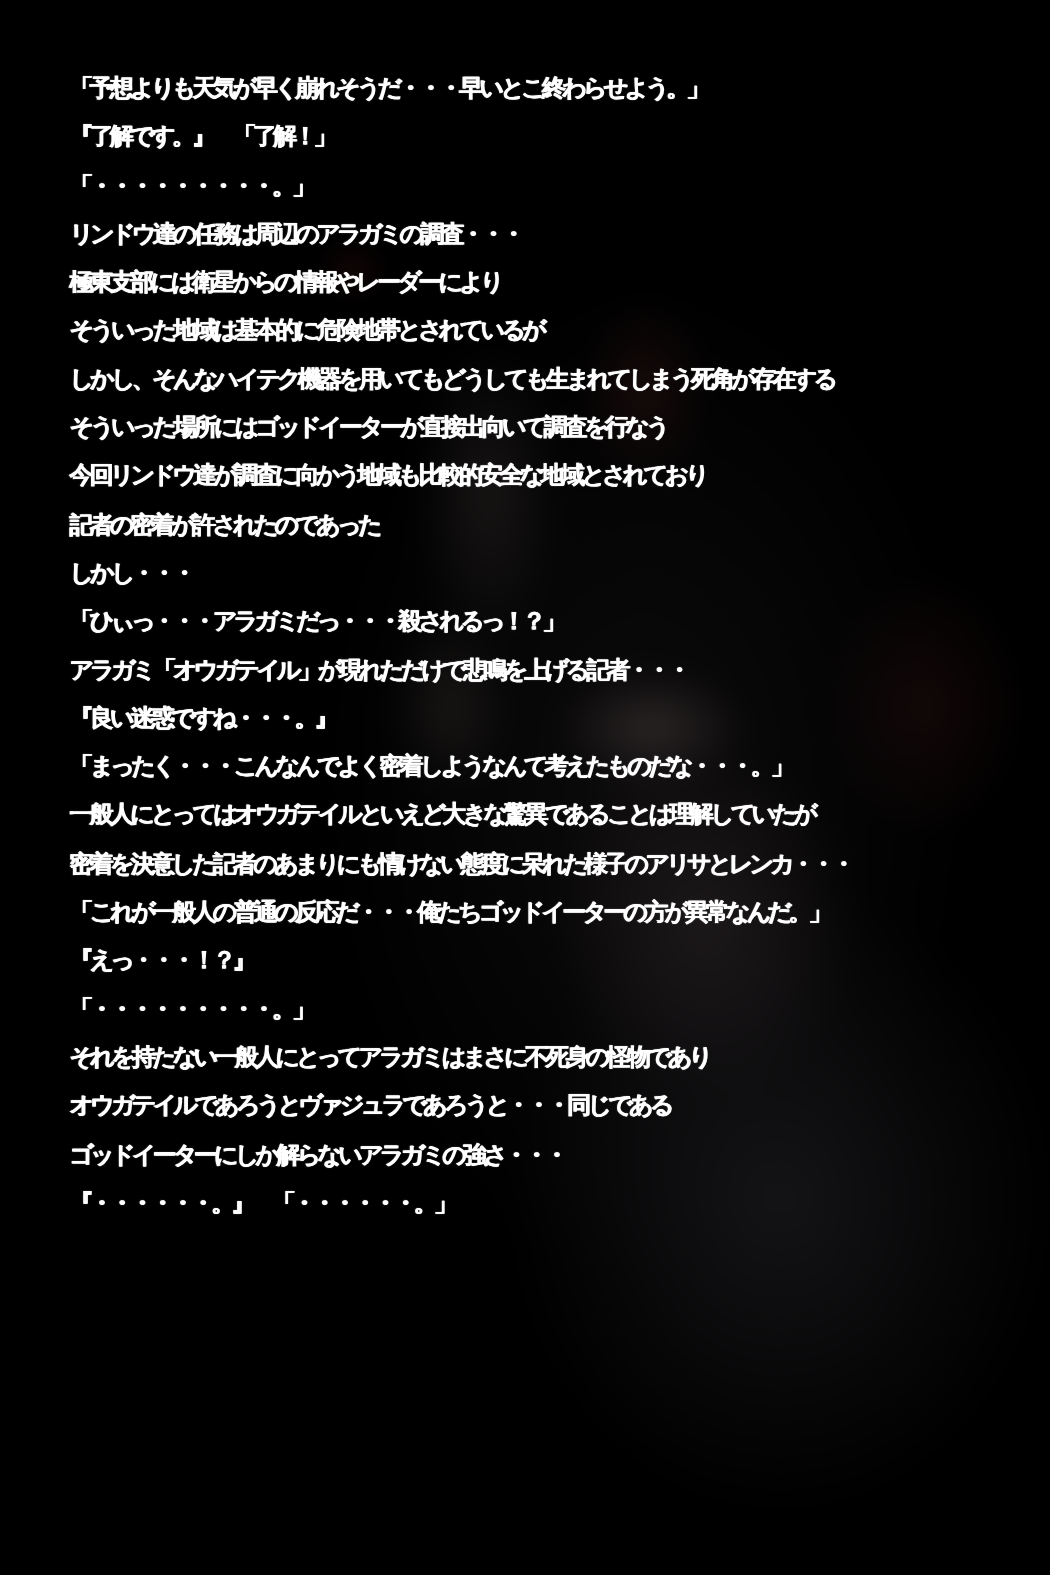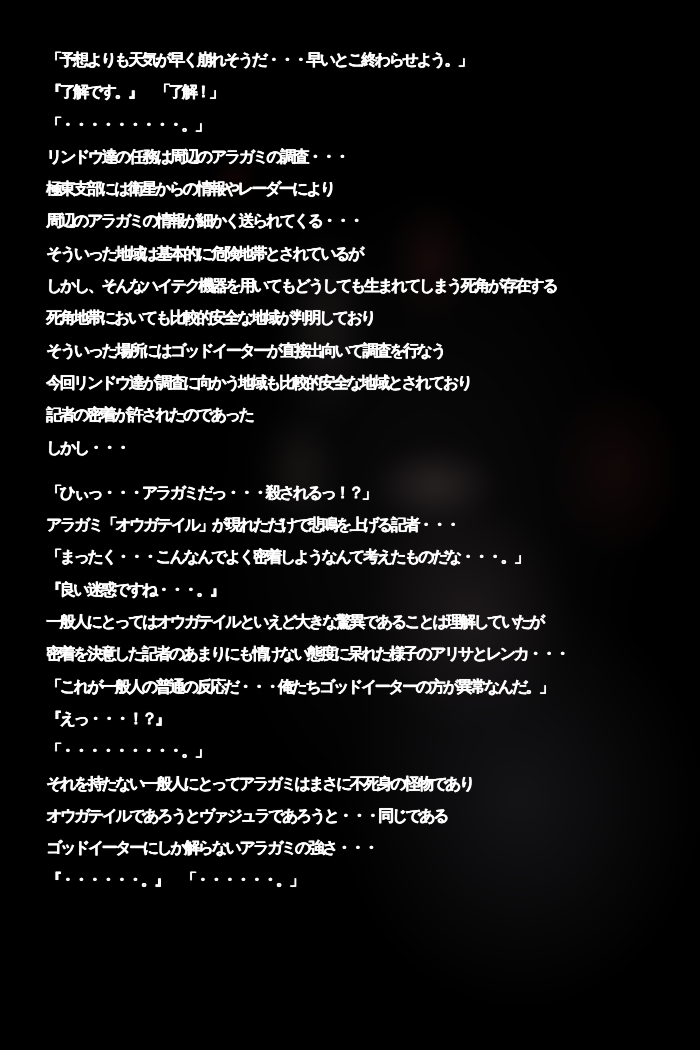--- a/index.html
+++ b/index.html
@@ -42,46 +42,44 @@
     font-size: 16px;
     letter-spacing: -2.5px;
     line-height: 32.3px;
     text-shadow: 0.6px 0 0 #ffffff, 0 0 1px rgba(255,255,255,0.45);
   }
   .line {
     height: 32.3px;
     white-space: nowrap;
   }
   .gap-before {
-    margin-top: 13px;
+    margin-top: 0;
   }
 </style>
 </head>
 <body>
 
 <div class="page">
   <div class="backdrop"></div>
   <div class="text-layer">
     <div class="line">「予想よりも天気が早く崩れそうだ・・・早いとこ終わらせよう。」</div>
     <div class="line">『了解です。』　「了解！」</div>
     <div class="line">「・・・・・・・・・。」</div>
     <div class="line">リンドウ達の任務は周辺のアラガミの調査・・・</div>
     <div class="line">極東支部には衛星からの情報やレーダーにより</div>
-    <div class="line">周辺のアラガミの情報が細かく送られてくる・・・</div>
     <div class="line">そういった地域は基本的に危険地帯とされているが</div>
     <div class="line">しかし、そんなハイテク機器を用いてもどうしても生まれてしまう死角が存在する</div>
-    <div class="line">死角地帯においても比較的安全な地域が判明しており</div>
     <div class="line">そういった場所にはゴッドイーターが直接出向いて調査を行なう</div>
     <div class="line">今回リンドウ達が調査に向かう地域も比較的安全な地域とされており</div>
     <div class="line">記者の密着が許されたのであった</div>
     <div class="line">しかし・・・</div>
     <div class="line gap-before">「ひぃっ・・・アラガミだっ・・・殺されるっ！？」</div>
     <div class="line">アラガミ「オウガテイル」が現れただけで悲鳴を上げる記者・・・</div>
+    <div class="line">『良い迷惑ですね・・・。』</div>
     <div class="line">「まったく・・・こんなんでよく密着しようなんて考えたものだな・・・。」</div>
-    <div class="line">『良い迷惑ですね・・・。』</div>
     <div class="line">一般人にとってはオウガテイルといえど大きな驚異であることは理解していたが</div>
     <div class="line">密着を決意した記者のあまりにも情けない態度に呆れた様子のアリサとレンカ・・・</div>
     <div class="line">「これが一般人の普通の反応だ・・・俺たちゴッドイーターの方が異常なんだ。」</div>
     <div class="line">『えっ・・・！？』</div>
     <div class="line">「・・・・・・・・・。」</div>
     <div class="line">それを持たない一般人にとってアラガミはまさに不死身の怪物であり</div>
     <div class="line">オウガテイルであろうとヴァジュラであろうと・・・同じである</div>
     <div class="line">ゴッドイーターにしか解らないアラガミの強さ・・・</div>
     <div class="line">『・・・・・・。』　「・・・・・・。」</div>
   </div>

